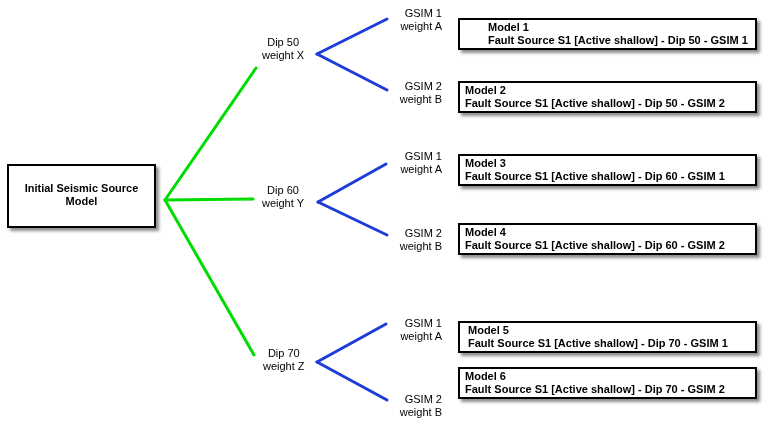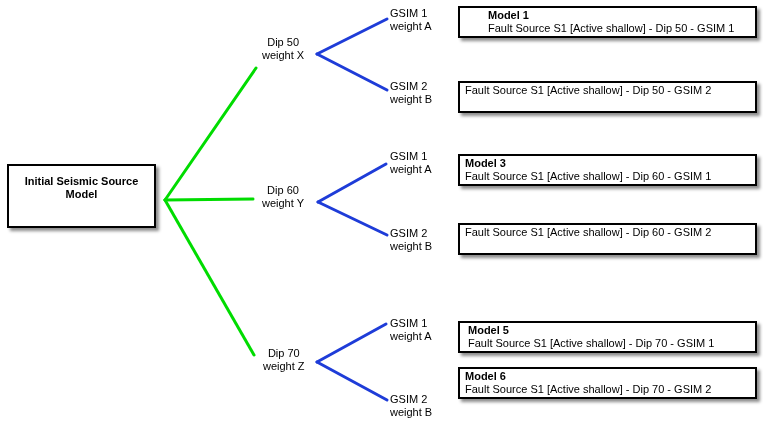--- a/index.html
+++ b/index.html
@@ -17,32 +17,32 @@
   #tree-lines { position: absolute; left: 0; top: 0; width: 763px; height: 439px; }
   .node-box {
     position: absolute;
     box-sizing: border-box;
     background: #ffffff;
     border: 2px solid #000000;
     box-shadow: 3px 3px 3px rgba(0,0,0,0.45);
   }
   .root-box {
     left: 7px; top: 164px; width: 149px; height: 64px;
-    padding: 9px 5px;
+    padding: 16px 5px;
   }
   .root-title { font-weight: bold; text-align: center; }
   .root-body { text-align: left; }
   .model-box {
     left: 458px; width: 299px; height: 32px;
     padding: 1px 5px;
   }
   .model-title { font-weight: bold; white-space: nowrap; }
-  .model-desc { white-space: nowrap; }
+  .model-desc { white-space: nowrap; font-weight: bold; }
   .dip-label { position: absolute; text-align: center; white-space: nowrap; }
-  .gsim-label { position: absolute; width: 52px; text-align: left; white-space: nowrap; }
+  .gsim-label { position: absolute; width: 52px; text-align: right; white-space: nowrap; }
   .line2 { display: block; }
 </style>
 </head>
 <body>
 
 <div id="canvas">
 
   <svg id="tree-lines" viewBox="0 0 763 439" xmlns="http://www.w3.org/2000/svg">
 
     <line x1="165" y1="200" x2="256" y2="68" stroke-width="3" stroke-linecap="round" stroke="#00dc00"></line>
@@ -92,32 +92,34 @@
   </div>
   <div class="gsim-label" style="left:390px; top:317px;">
     <span>GSIM 1</span>
     <span class="line2">weight A</span>
   </div>
   <div class="gsim-label" style="left:390px; top:393px;">
     <span>GSIM 2</span>
     <span class="line2">weight B</span>
   </div>
 
-  <div class="node-box model-box" style="top:6px;padding-left:28px;">
+  <div class="node-box model-box" style="top:18px;padding-left:28px;">
     <div class="model-title">Model 1</div>
     <div class="model-desc">Fault Source S1 [Active shallow] - Dip 50 - GSIM 1</div>
   </div>
   <div class="node-box model-box" style="top:81px;">
+    <div class="model-title">Model 2</div>
     <div class="model-desc">Fault Source S1 [Active shallow] - Dip 50 - GSIM 2</div>
   </div>
   <div class="node-box model-box" style="top:154px;">
     <div class="model-title">Model 3</div>
     <div class="model-desc">Fault Source S1 [Active shallow] - Dip 60 - GSIM 1</div>
   </div>
   <div class="node-box model-box" style="top:223px;">
+    <div class="model-title">Model 4</div>
     <div class="model-desc">Fault Source S1 [Active shallow] - Dip 60 - GSIM 2</div>
   </div>
   <div class="node-box model-box" style="top:321px;padding-left:8px;">
     <div class="model-title">Model 5</div>
     <div class="model-desc">Fault Source S1 [Active shallow] - Dip 70 - GSIM 1</div>
   </div>
   <div class="node-box model-box" style="top:367px;">
     <div class="model-title">Model 6</div>
     <div class="model-desc">Fault Source S1 [Active shallow] - Dip 70 - GSIM 2</div>
   </div>

